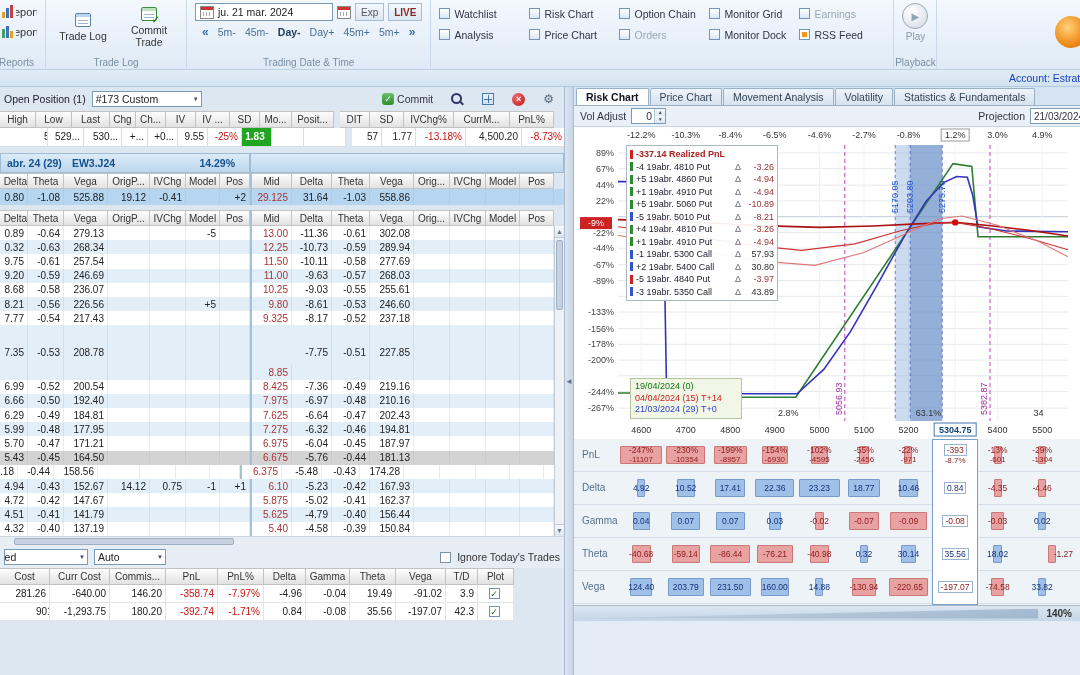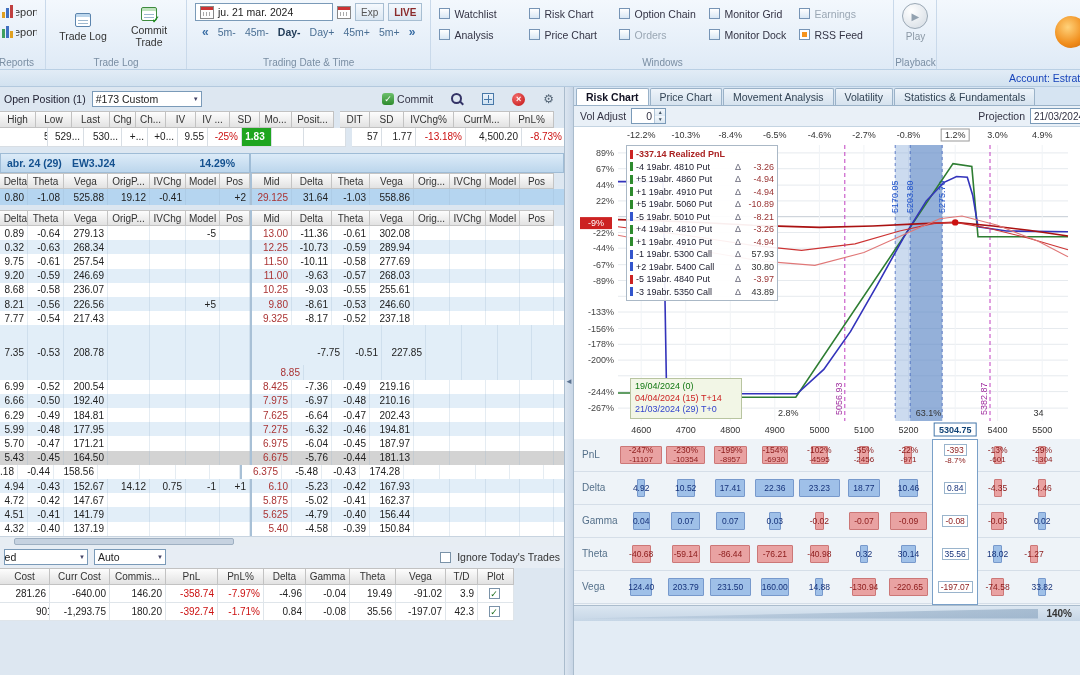--- a/index.html
+++ b/index.html
@@ -258,21 +258,20 @@
           </div>
           <div class="win-item">
             <div class="win-icon"></div>
             <span>Monitor Dock</span>
           </div>
           <div class="win-item">
             <div class="win-icon rss"></div>
             <span>RSS Feed</span>
           </div>
         </div>
-      <div class="glabel">Windows</div>
     </div>
 
     <div class="rgroup g-playback">
       <div class="play-col">
         <span class="play-btn">▶</span>
         <span>Play</span>
       </div>
       <div class="glabel">Playback</div>
     </div>
     <span class="atom-icon"></span>
@@ -538,21 +537,21 @@
             </div>
             <div class="crow" style="background: rgb(226, 238, 248);">
               <div class="ccell clipl" style="width: 28px;">7.35</div>
               <div class="ccell" style="width: 36px;">-0.53</div>
               <div class="ccell" style="width: 44px;">208.78</div>
               <div class="ccell" style="width: 42px;"></div>
               <div class="ccell" style="width: 36px;"></div>
               <div class="ccell" style="width: 34px;"></div>
               <div class="ccell" style="width: 30px;"></div>
               <div class="divd"></div>
-              <div class="ccell mid" style="width: 52px; margin-top: 40px;">8.85</div>
+              <div class="ccell mid" style="width: 40px; margin-top: 40px;">8.85</div>
               <div class="ccell" style="width: 40px;">-7.75</div>
               <div class="ccell" style="width: 38px;">-0.51</div>
               <div class="ccell" style="width: 44px;">227.85</div>
               <div class="ccell" style="width: 36px;"></div>
               <div class="ccell" style="width: 36px;"></div>
               <div class="ccell" style="width: 34px;"></div>
               <div class="ccell" style="width: 34px;"></div>
             </div>
             <div class="crow" style="background: rgb(255, 255, 255);">
               <div class="ccell clipl" style="width: 28px;">6.99</div>
@@ -1186,21 +1185,21 @@
               <div class="gbar" style="width: 14.0653px; left: 13.9673px; background: rgb(159, 192, 232); border: 1px solid rgb(119, 153, 204);"></div>
               <div class="gval" style="color: rgb(22, 50, 122);">30.14</div>
             </div>
             <div class="gcell" style="left: 360.166px;">
               <div class="gval curbox" style="color: rgb(22, 50, 122);">35.56</div>
             </div>
             <div class="gcell" style="left: 402.604px;">
               <div class="gbar" style="width: 8.40933px; left: 16.7953px; background: rgb(159, 192, 232); border: 1px solid rgb(119, 153, 204);"></div>
               <div class="gval" style="color: rgb(22, 50, 122);">18.02</div>
             </div>
-            <div class="gcell" style="left: 439px;">
+            <div class="gcell" style="left: 457px; align-items: flex-end;">
               <div class="gbar" style="width: 8px; left: 17px; background: rgb(233, 162, 162); border: 1px solid rgb(204, 119, 119);"></div>
               <div class="gval" style="color: rgb(139, 26, 26);">-1.27</div>
             </div>
           </div>
           <div class="grow">
             <div class="grow-label">Vega</div>
             <div class="gcell" style="left: 46.1683px;">
               <div class="gbar" style="width: 22.2332px; left: 9.8834px; background: rgb(159, 192, 232); border: 1px solid rgb(119, 153, 204);"></div>
               <div class="gval" style="color: rgb(22, 50, 122);">124.40</div>
             </div>

